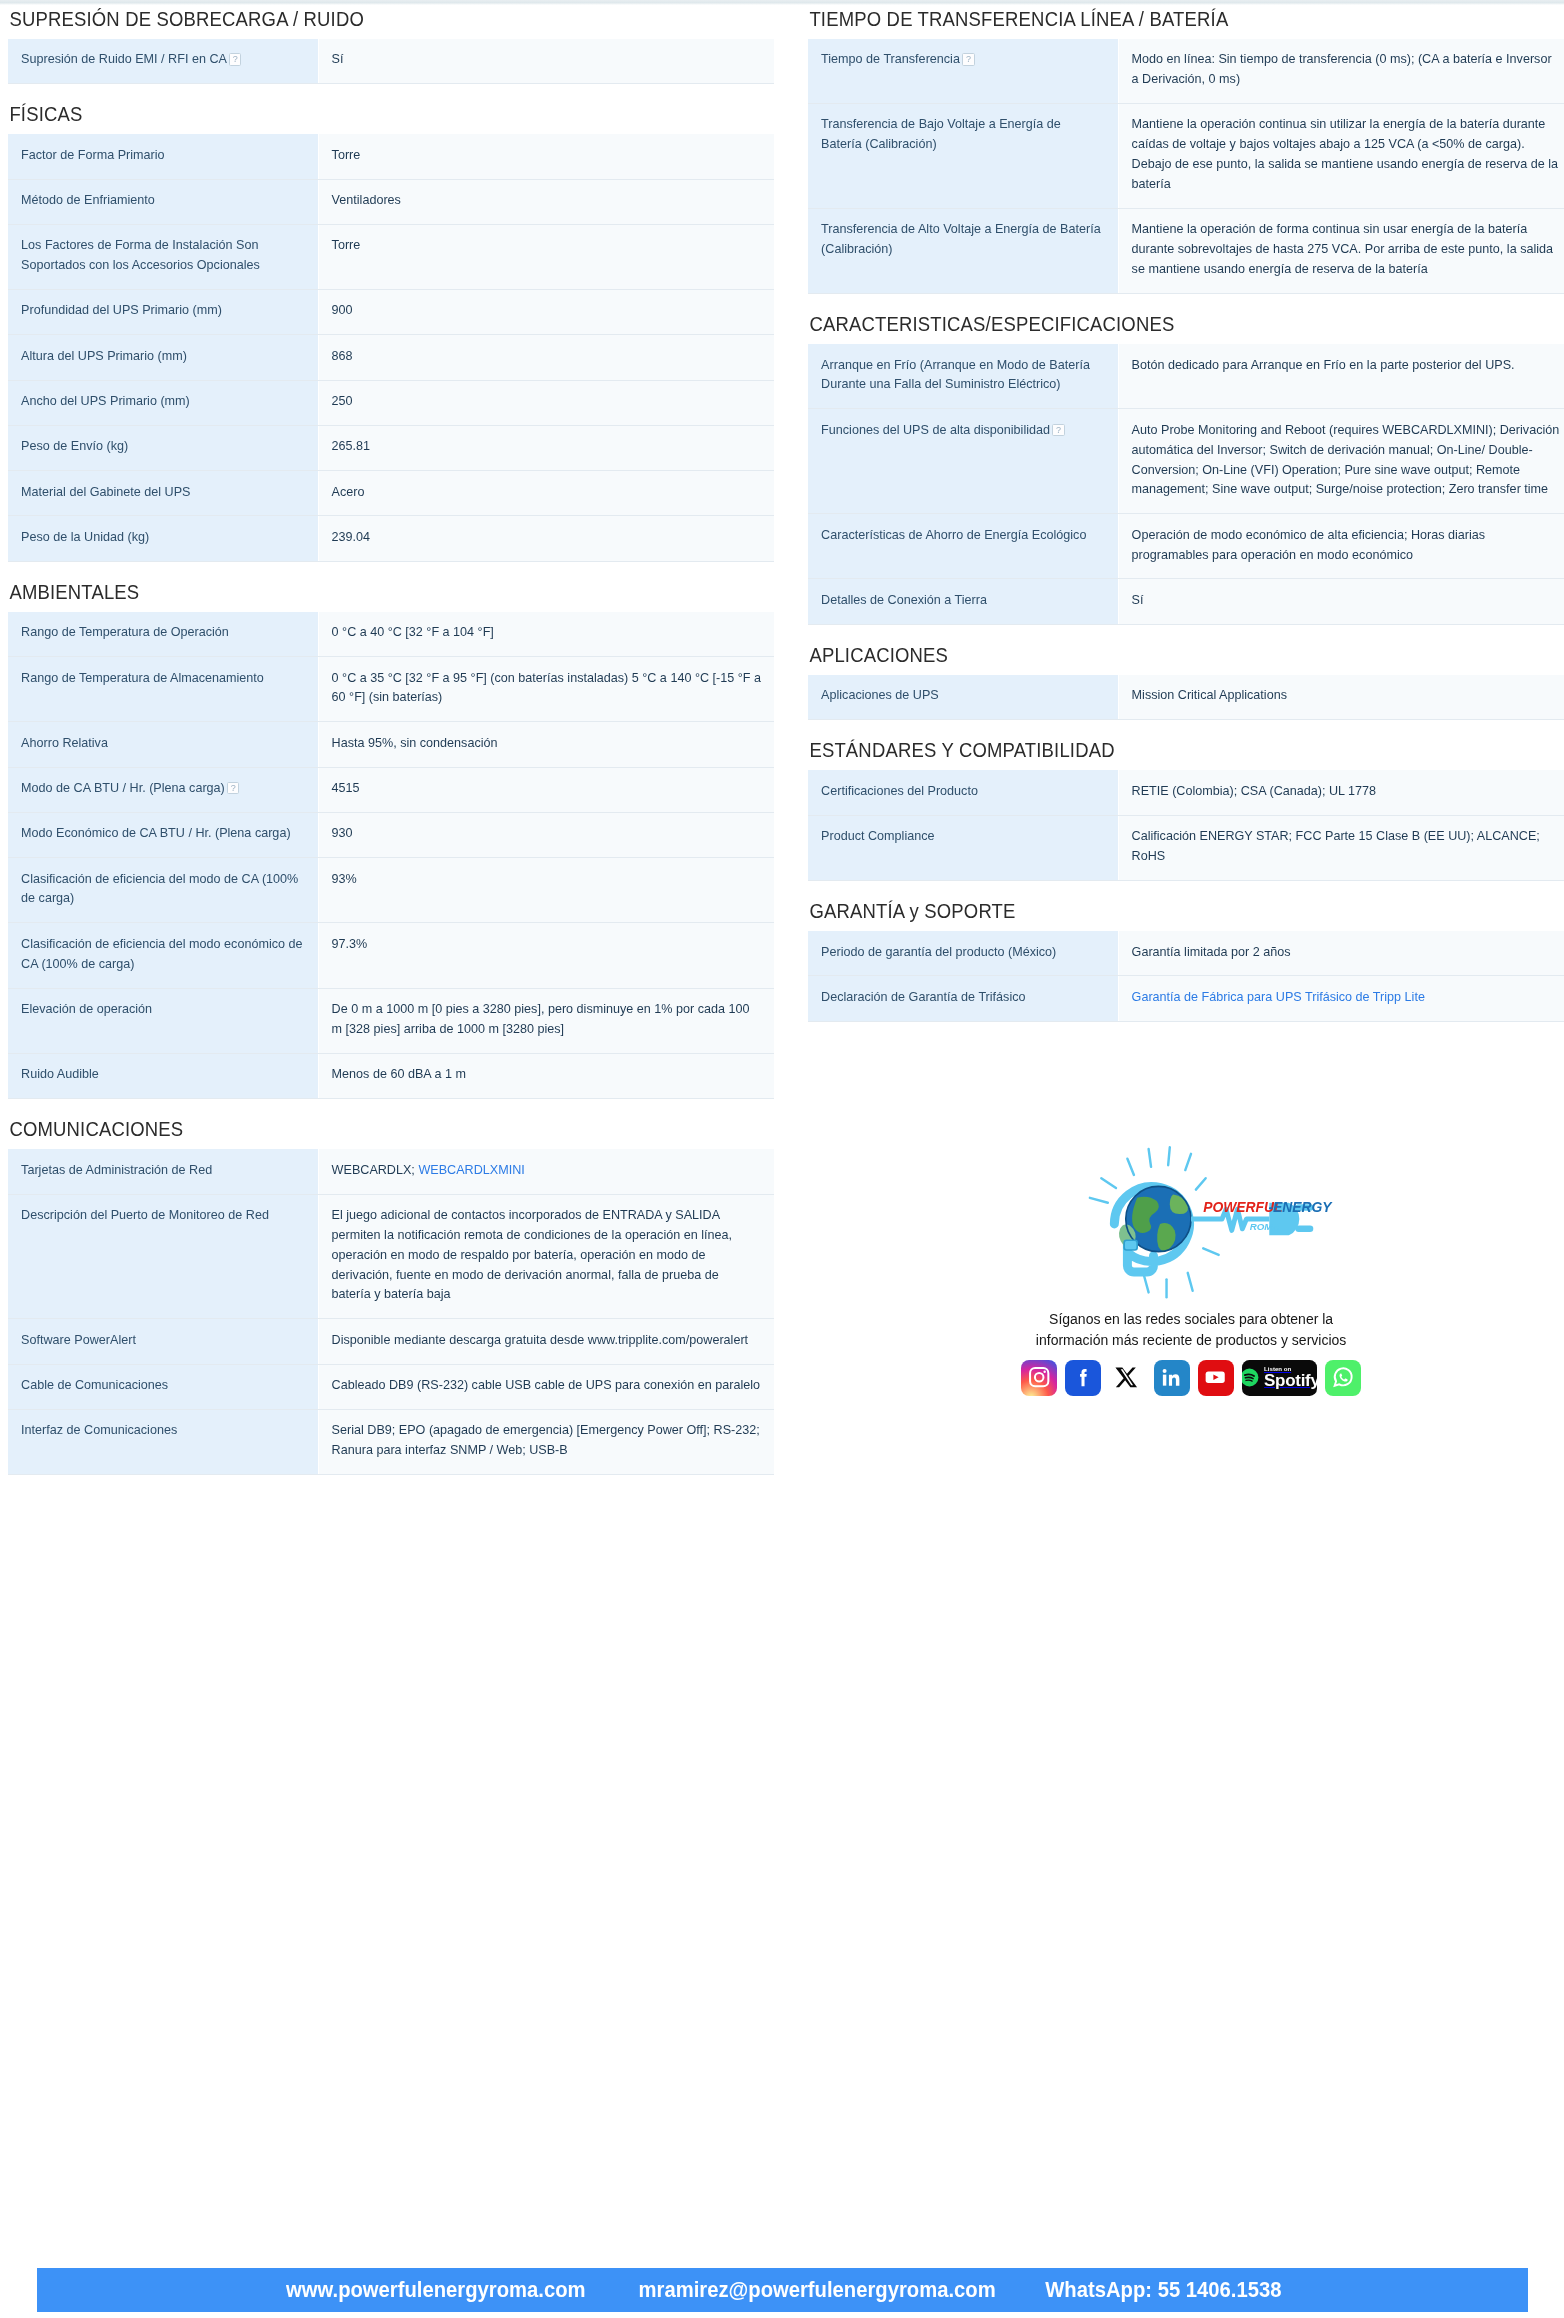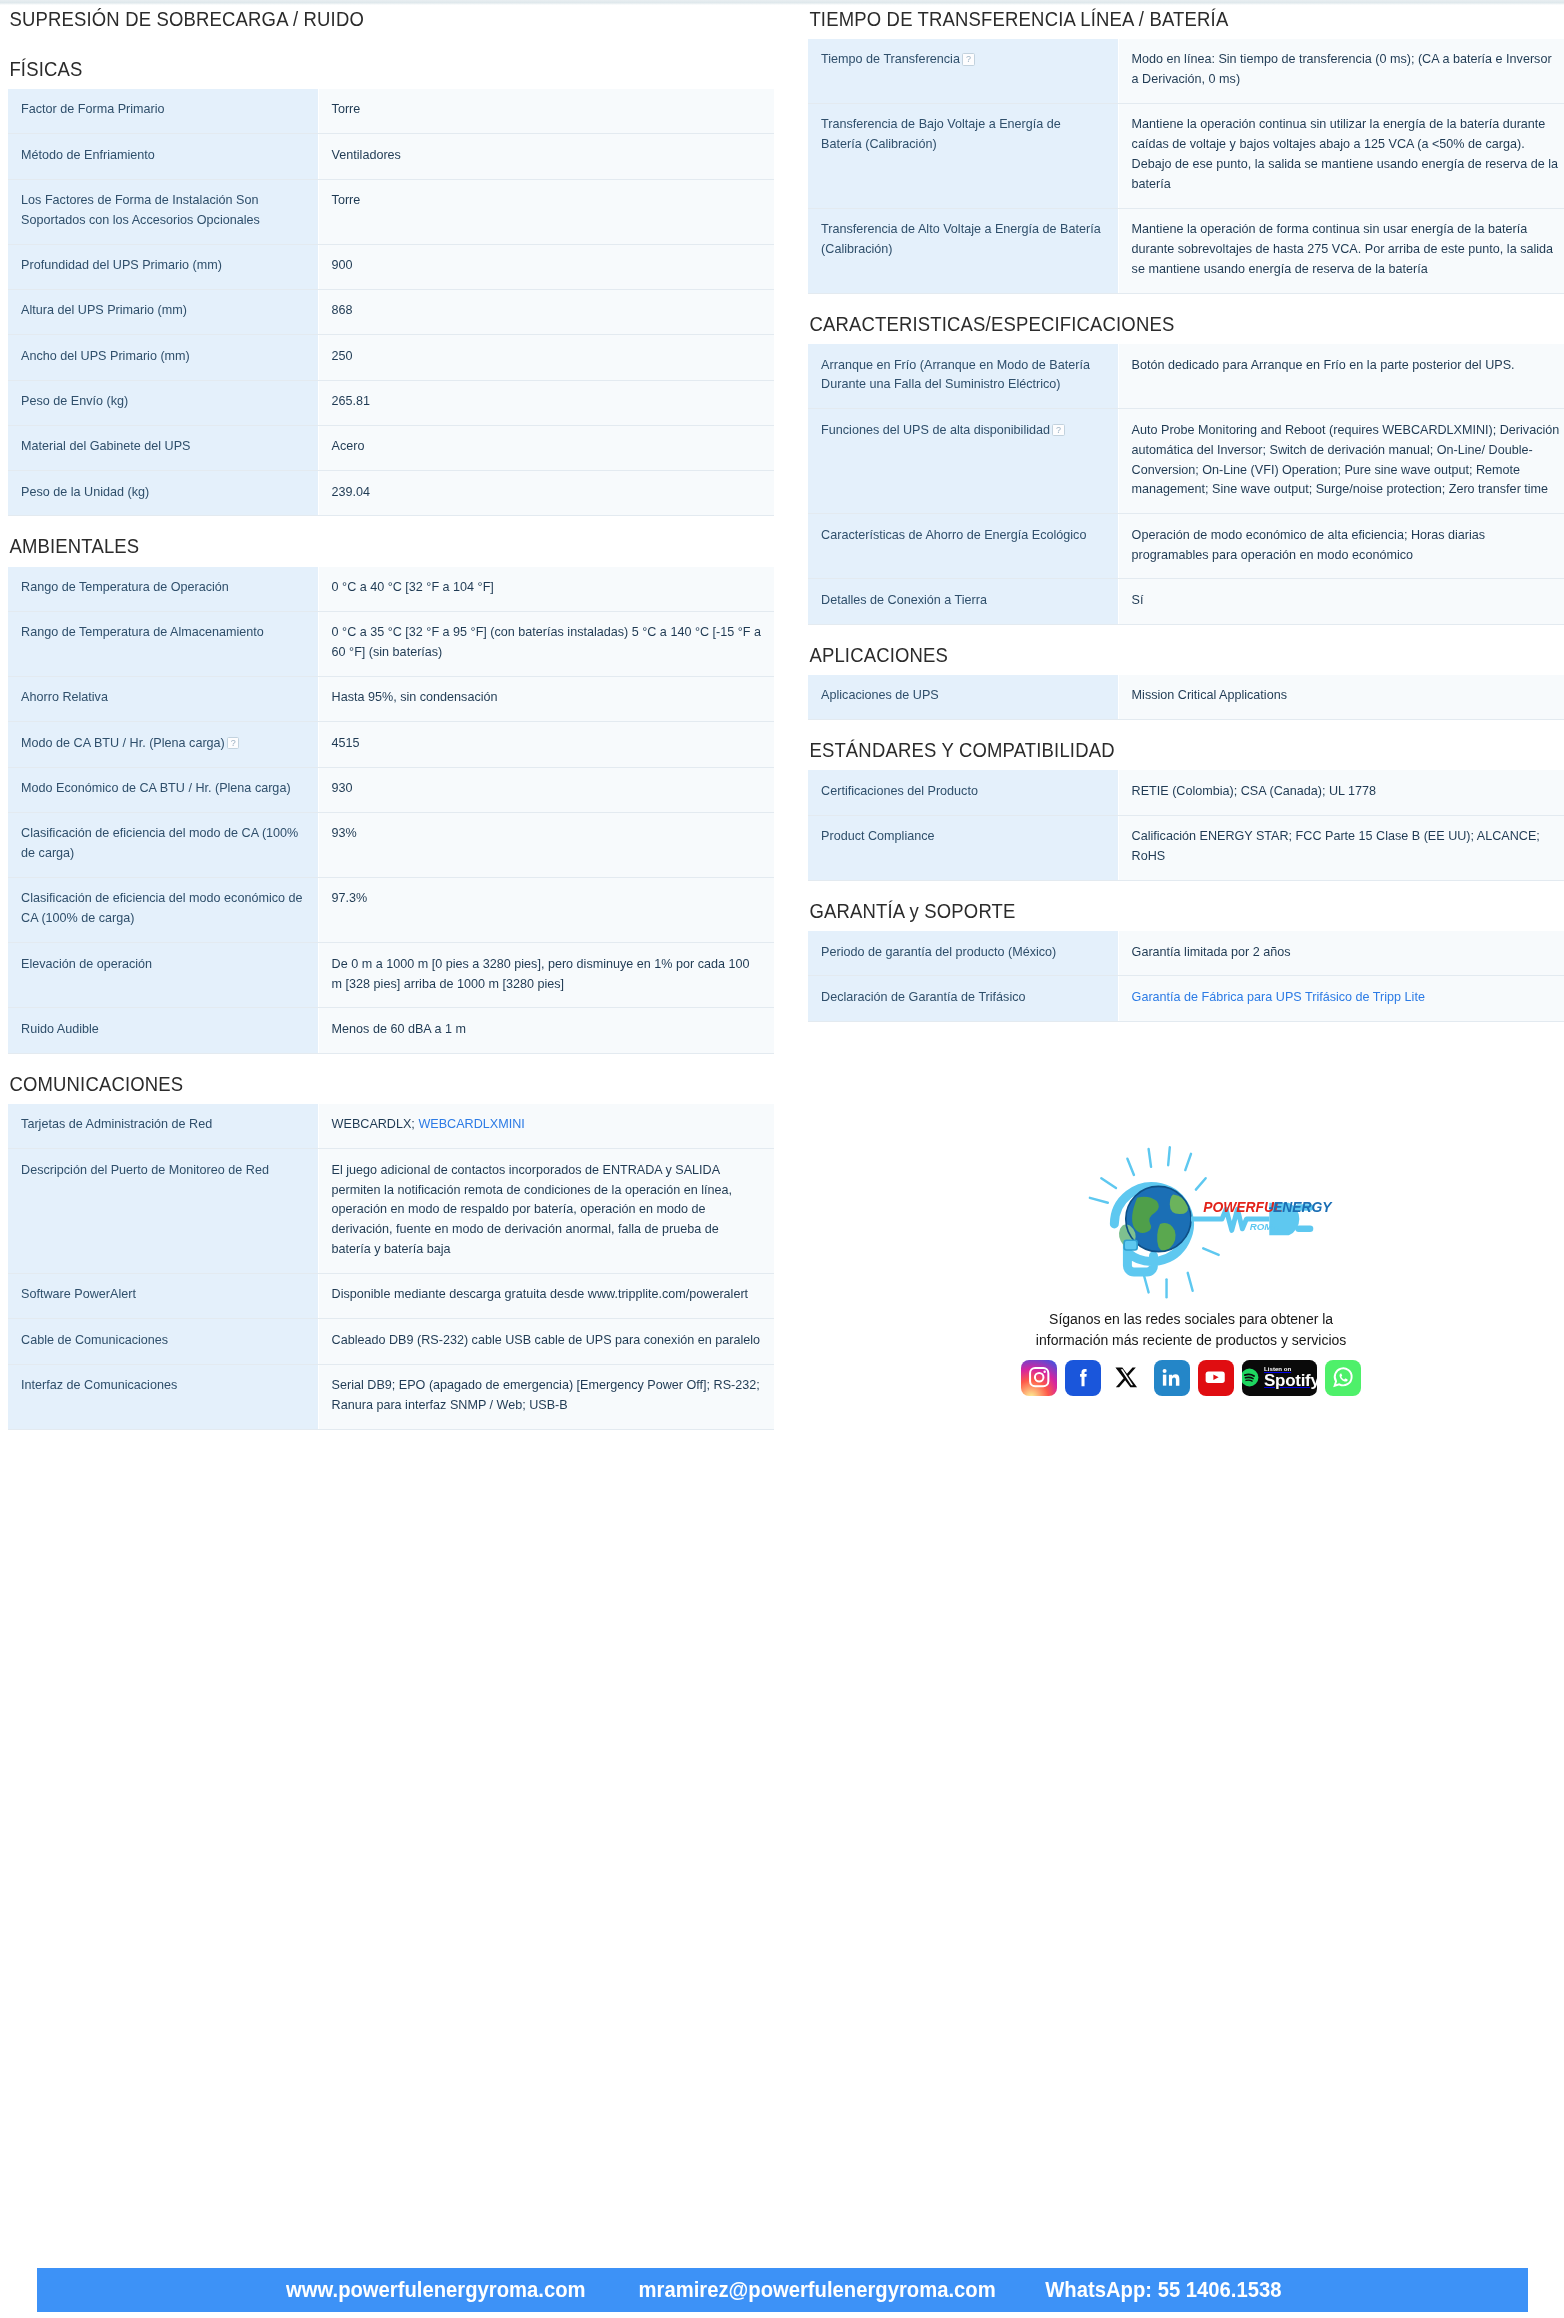--- a/index.html
+++ b/index.html
@@ -169,20 +169,24 @@
 <div class="top-rule"></div>
 
 <div class="page">
   <div class="columns">
 
     <div class="col" id="col-left">
         <div class="sec">
           <h2 class="sec-title">SUPRESIÓN DE SOBRECARGA / RUIDO</h2>
           <table class="spec">
             <tbody>
+              <tr>
+                <td class="k"><span>Supresión de Ruido EMI / RFI en CA</span><span class="qmark">?</span></td>
+                <td class="v"><span>Sí</span></td>
+              </tr>
             </tbody>
           </table>
         </div>
         <div class="sec">
           <h2 class="sec-title">FÍSICAS</h2>
           <table class="spec">
             <tbody>
               <tr>
                 <td class="k"><span>Factor de Forma Primario</span></td>
                 <td class="v"><span>Torre</span></td>

